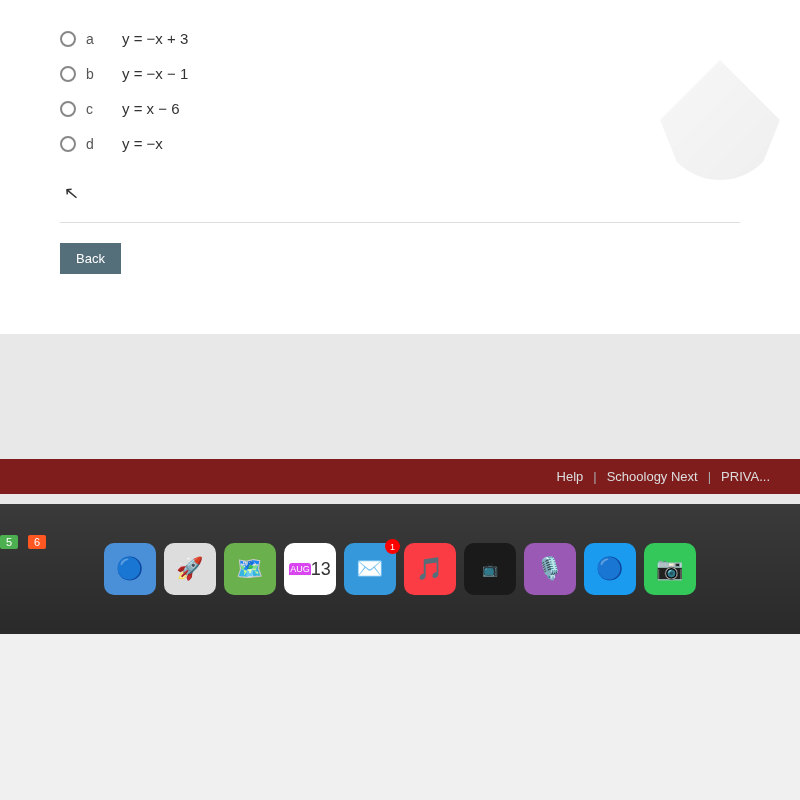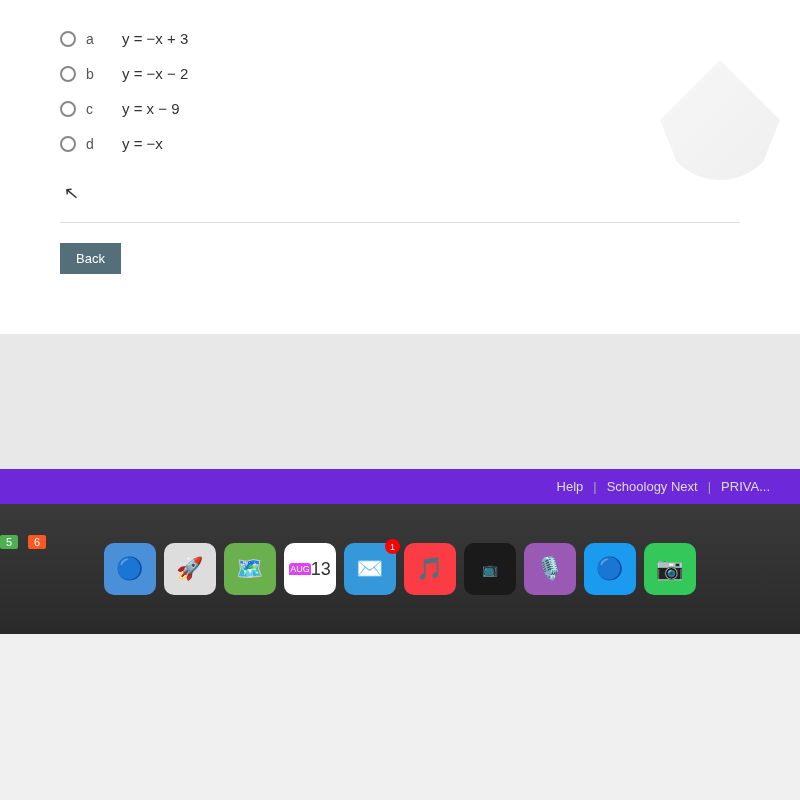--- a/index.html
+++ b/index.html
@@ -130,24 +130,24 @@
 
     .lower-section {
       background-color: #e8e8e8;
       width: 100%;
       height: 300px;
       position: relative;
     }
 
     .bottom-bar {
       position: absolute;
-      bottom: 130px;
+      bottom: 140px;
       left: 0;
       right: 0;
-      background-color: #6d28d9;
+      background-color: #7f1d1d;
       padding: 10px 30px;
       display: flex;
       align-items: flex-start;
       justify-content: flex-end;
       gap: 10px;
     }
 
     .bottom-bar-text {
       color: #ddd;
       font-size: 13px;
@@ -224,26 +224,26 @@
 
   <ul class="options-list">
     <li class="option-item">
       <input type="radio" name="answer" class="option-radio" value="a" style="">
       <span class="option-label">a</span>
       <span class="option-formula">y = −x + 3</span>
     </li>
     <li class="option-item">
       <input type="radio" name="answer" class="option-radio" value="b" style="">
       <span class="option-label">b</span>
-      <span class="option-formula">y = −x − 2</span>
+      <span class="option-formula">y = −x − 1</span>
     </li>
     <li class="option-item">
       <input type="radio" name="answer" class="option-radio" value="c" style="">
       <span class="option-label">c</span>
-      <span class="option-formula">y = x − 9</span>
+      <span class="option-formula">y = x − 6</span>
     </li>
     <li class="option-item">
       <input type="radio" name="answer" class="option-radio" value="d" style="">
       <span class="option-label">d</span>
       <span class="option-formula">y = −x</span>
     </li>
   </ul>
 
   <div class="cursor-area">
     <span class="cursor-icon">↖</span>

